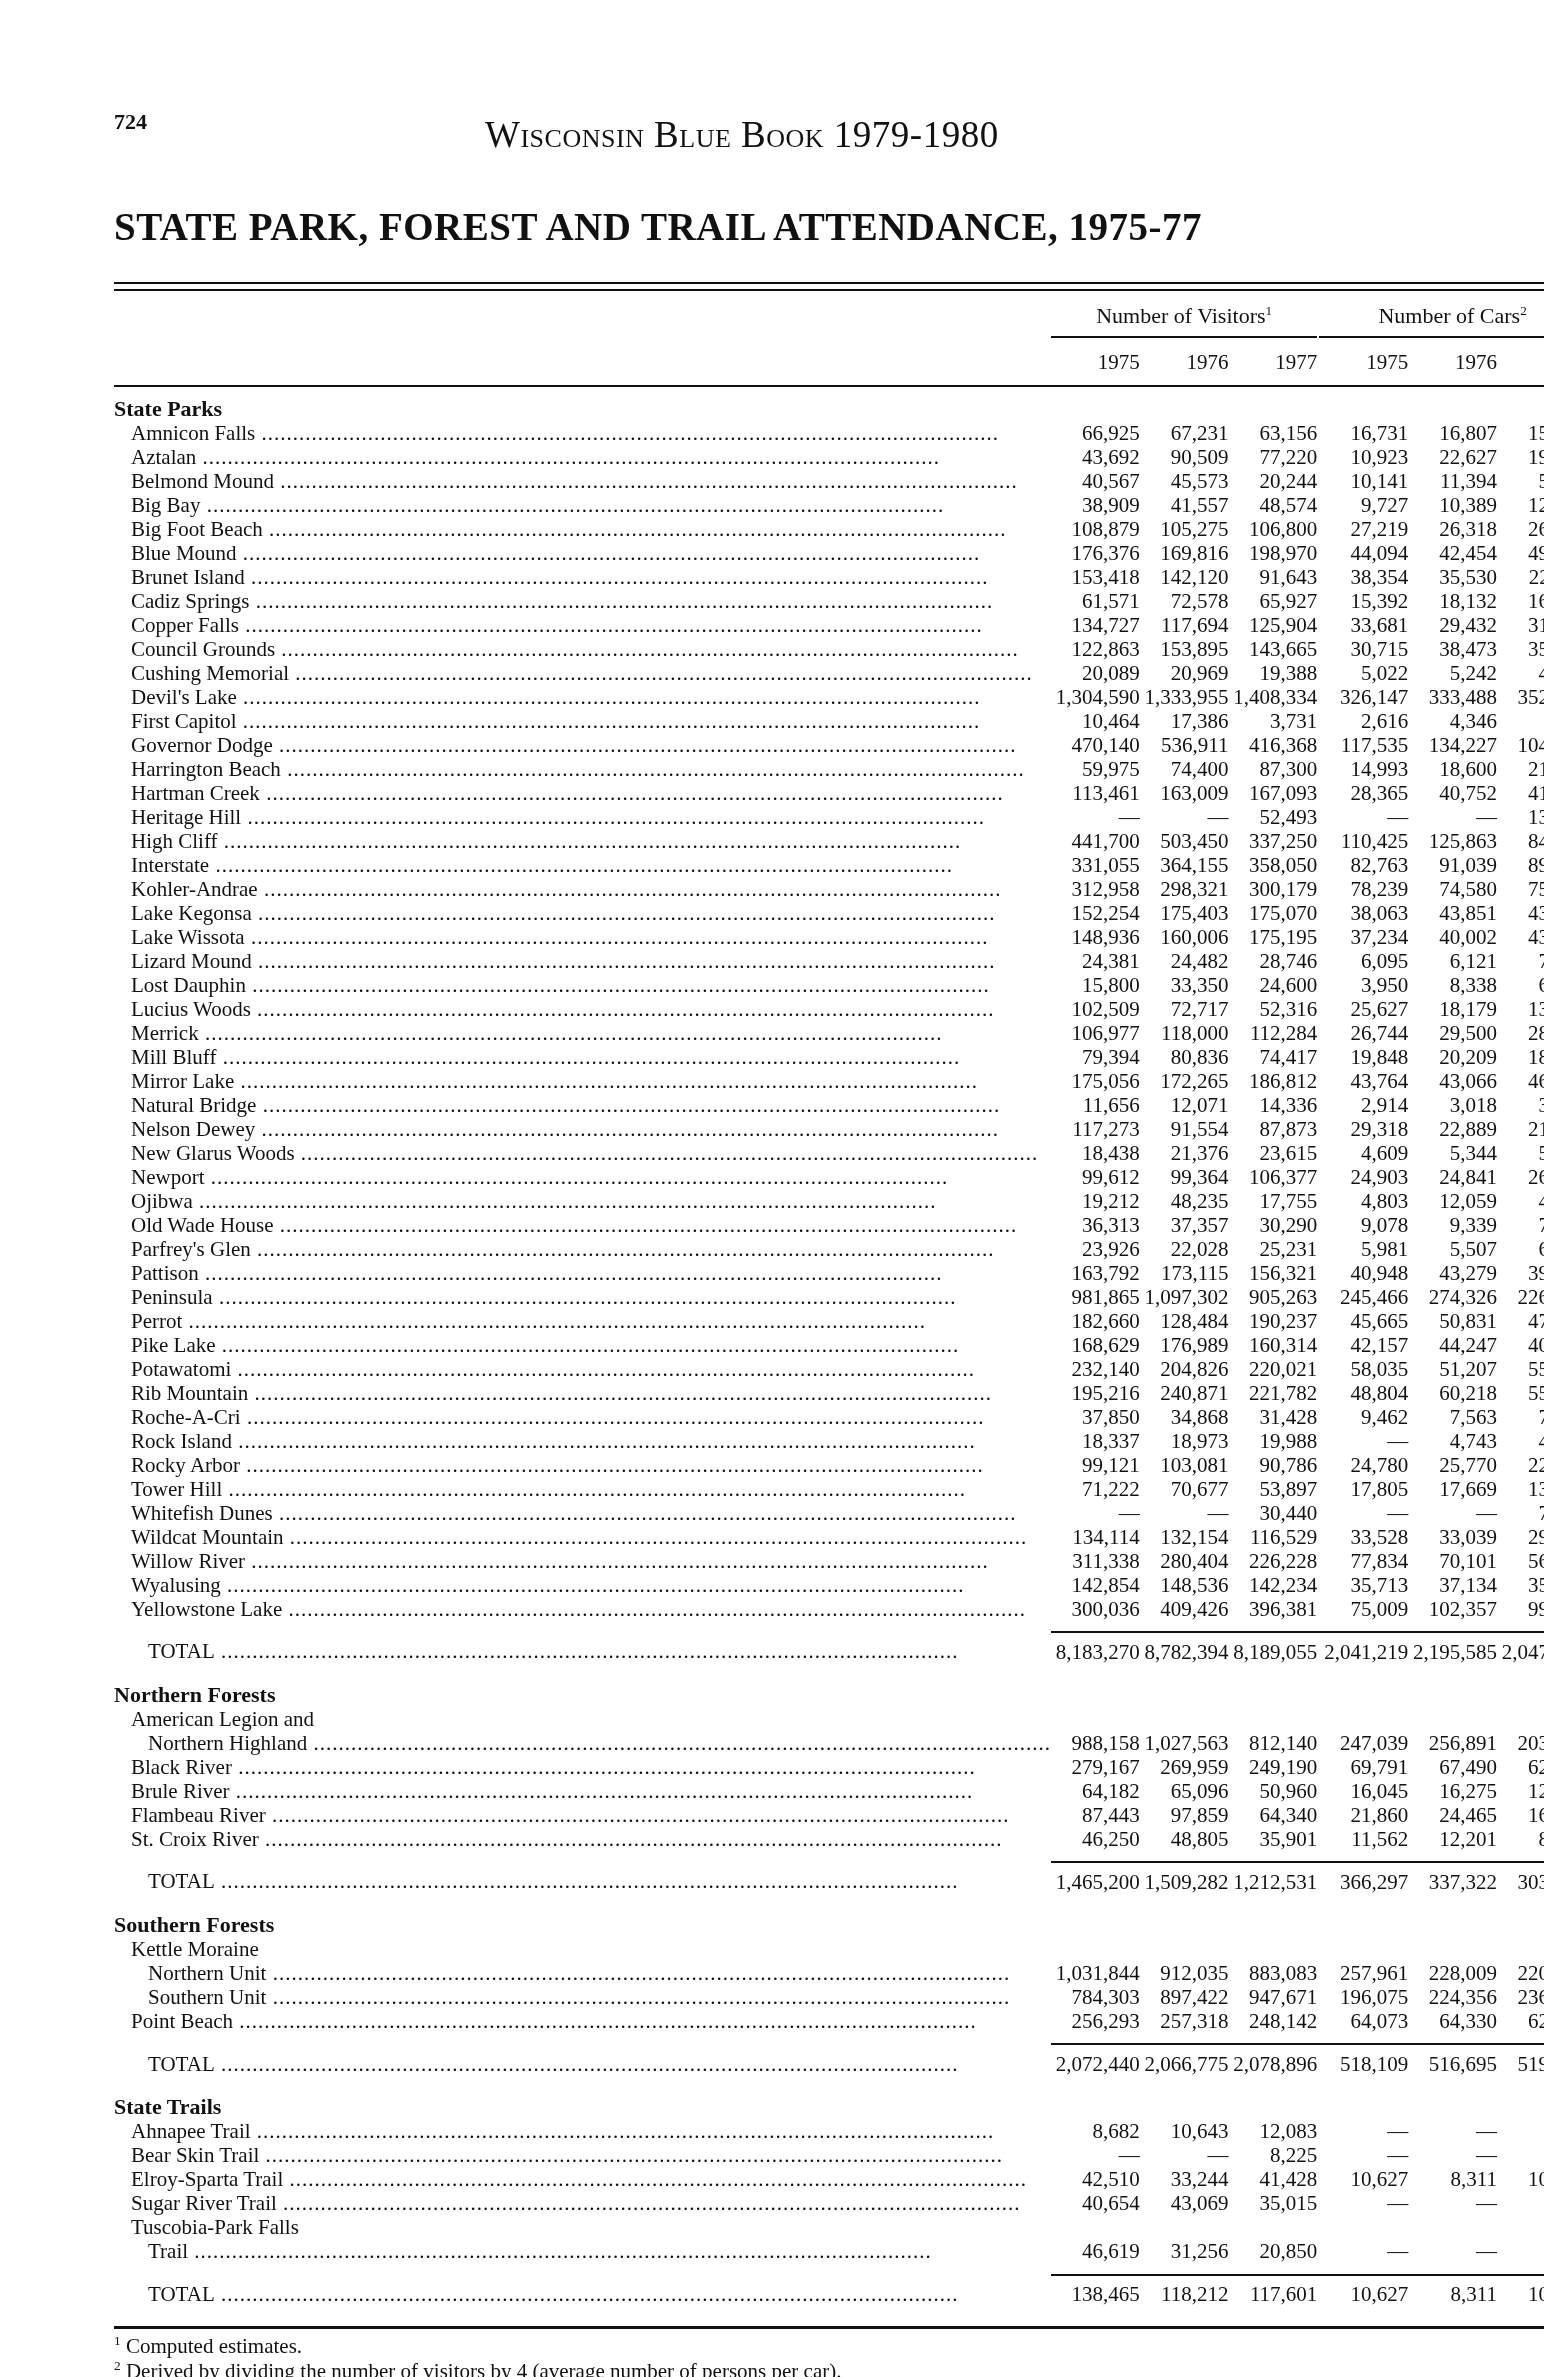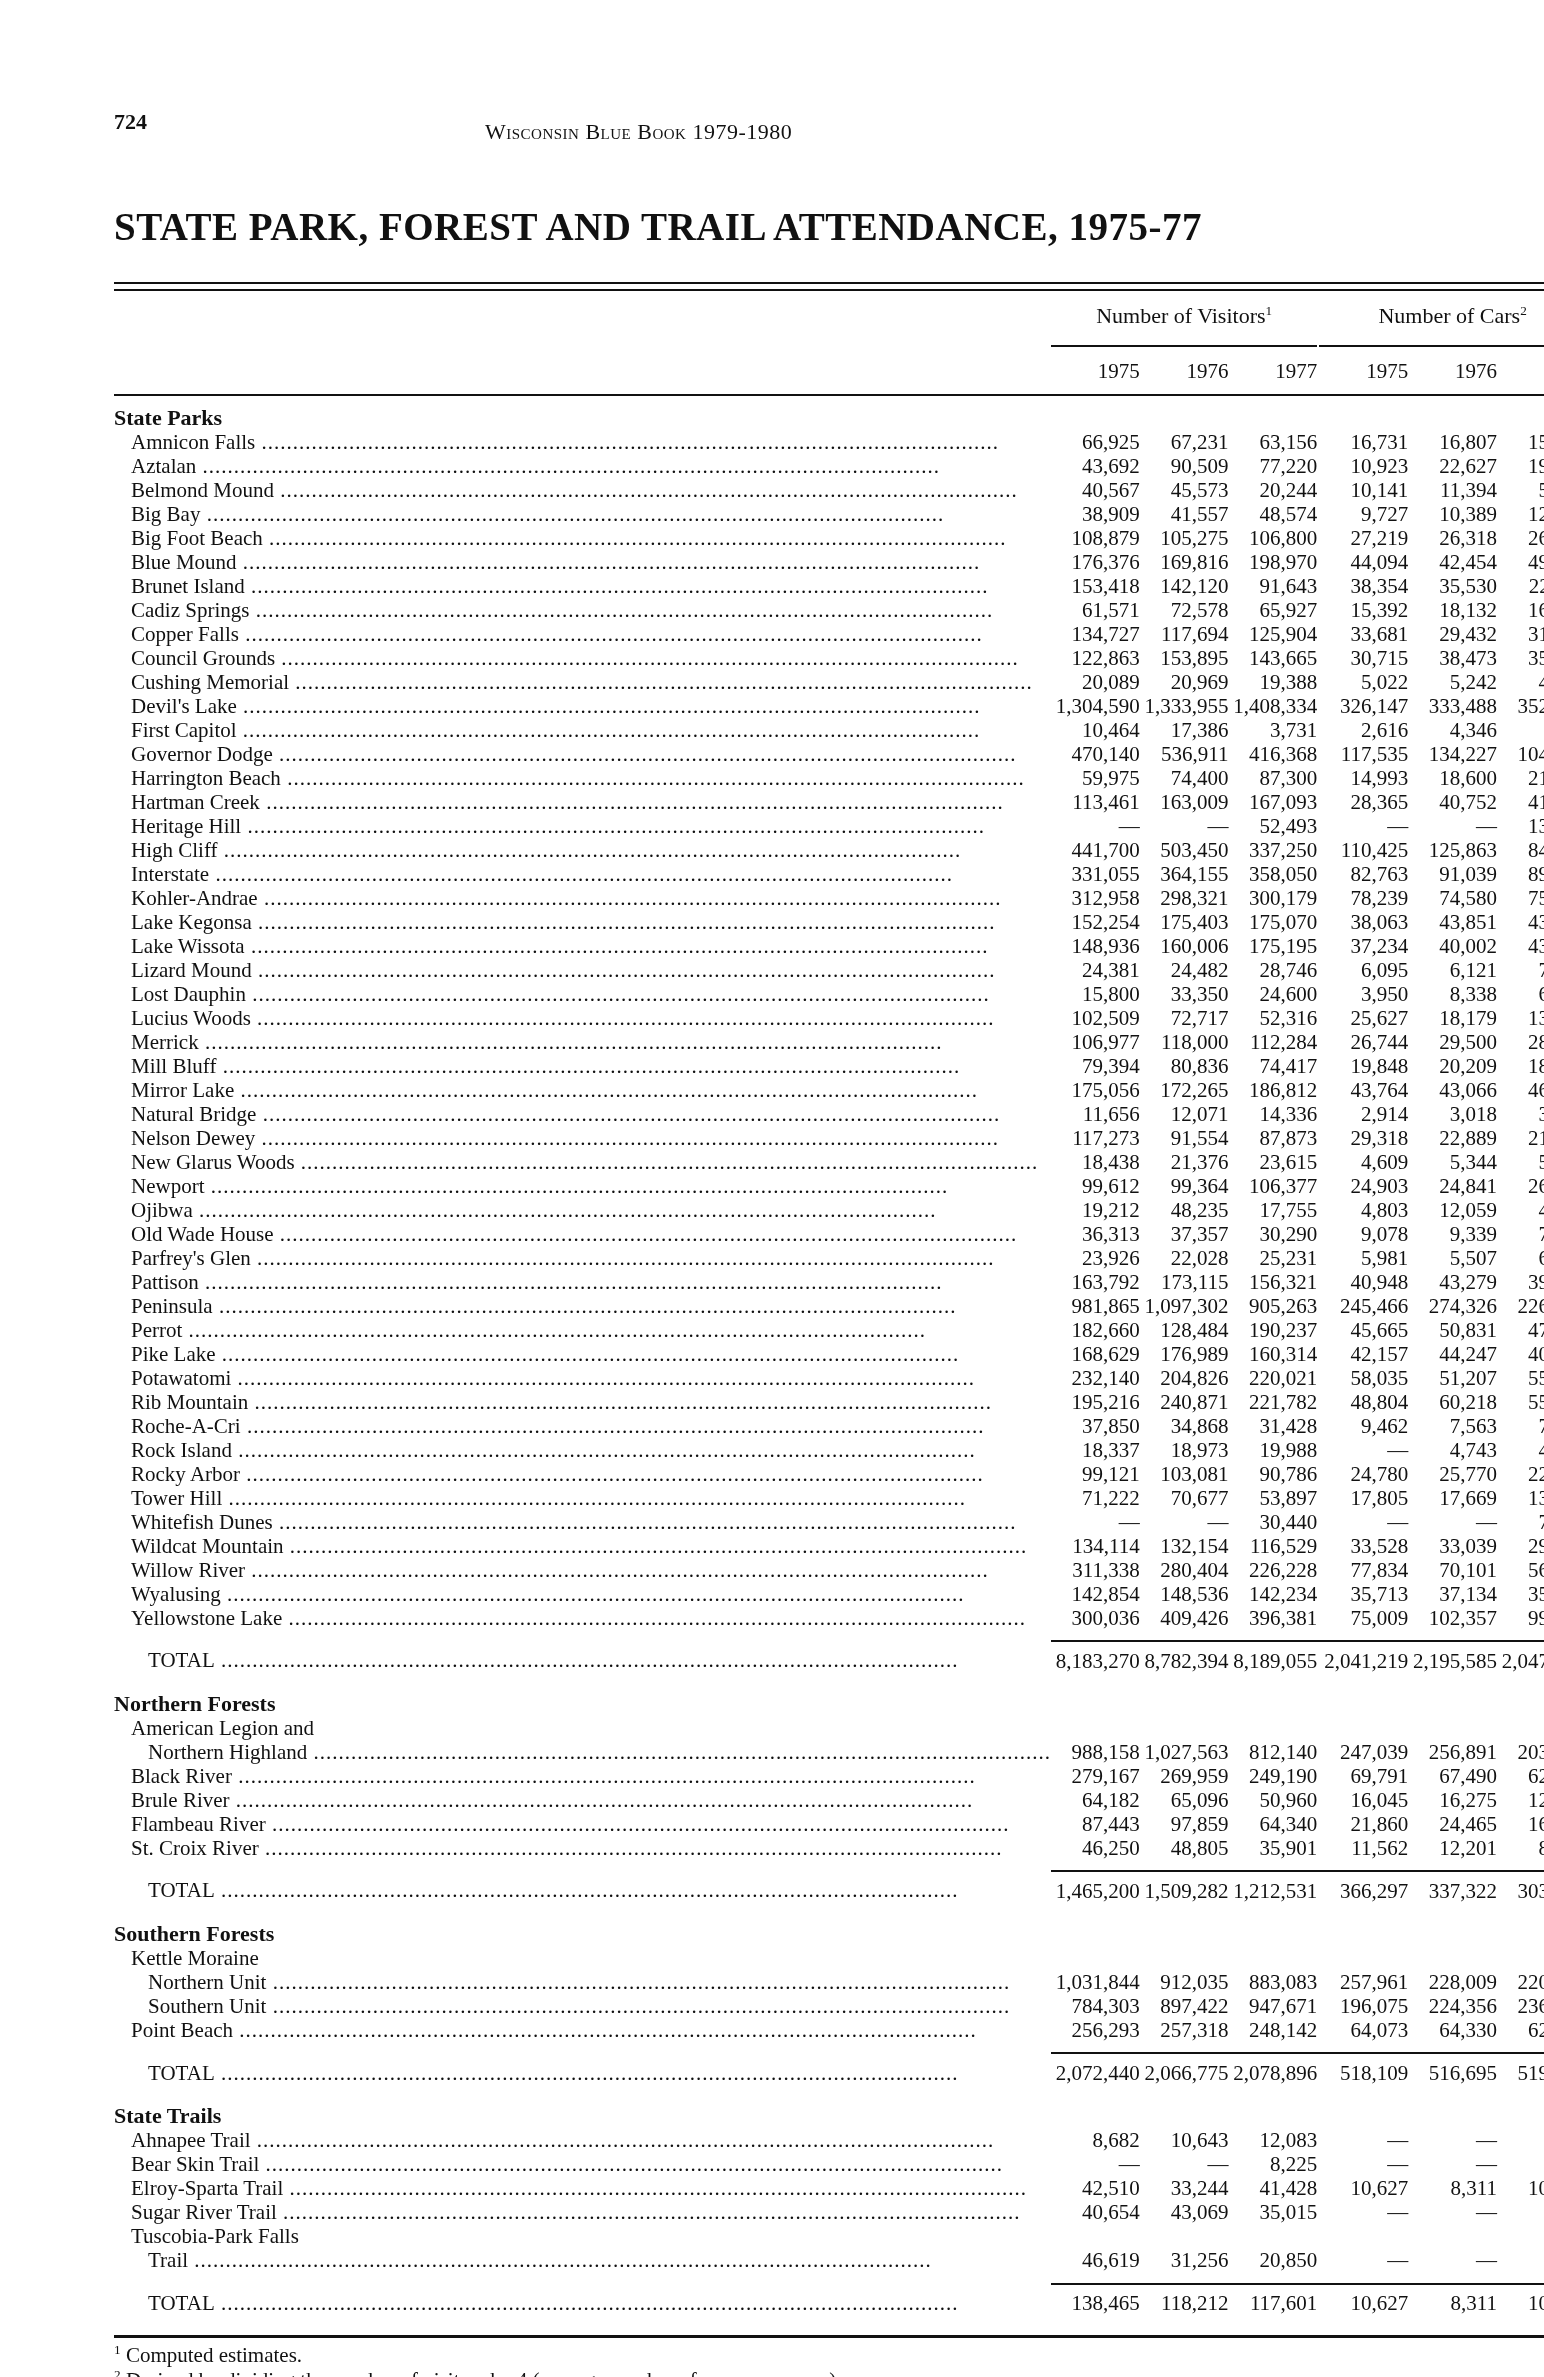--- a/index.html
+++ b/index.html
@@ -1,25 +1,25 @@
 <!DOCTYPE html>
 <html style="font-size:7.6px"><head>
 <meta charset="utf-8">
 <style>
   html, body { margin: 0; padding: 0; background: #ffffff; }
   body { width: 1544px; height: 2482px; position: relative; color: #111; font-family: "Liberation Serif", "DejaVu Serif", serif; }
   .page { position: absolute; left: 114px; top: 109px; width: 1312px; }
   .running-head { position: relative; height: 57px; }
   .page-number { position: absolute; left: 0; top: 0; font-size: 22px; font-weight: bold; }
-  .book-title { position: absolute; left: 371px; top: 10px; font-size: 22px; font-variant: small-caps; letter-spacing: 0.5px; }
+  .book-title { position: absolute; left: 371px; top: 4px; font-size: 37px; font-variant: small-caps; letter-spacing: 0.5px; }
   .main-title { text-align: left; font-weight: bold; font-size: 39px; margin-top: 38px; letter-spacing: 0.5px; }
   table { border-collapse: collapse; width: 100%; margin-top: 33px; font-size: 21px; }
   .dbl-rule td { padding: 0; height: 4.8px; border-top: 2.4px solid #111; border-bottom: 2.4px solid #111; }
   th { font-weight: normal; }
-  .group-head th { padding-top: 12.4px; padding-bottom: 16px; font-size: 22px; }
+  .group-head th { padding-top: 12.4px; padding-bottom: 7px; font-size: 22px; }
   .group-head .spacer { width: 409px; }
   .group-head .g { border-bottom: 2.4px solid #111; }
   .group-head .gap { width: 14.3px; }
   .year-head th { padding: 11.4px 0 10.5px; text-align: right; font-size: 21px; border-bottom: 2.4px solid #111; }
   .year-head th.lbl { border-bottom: 2.4px solid #111; }
   sup { font-size: 60%; vertical-align: super; line-height: 0; }
   td { padding: 0; line-height: 24px; }
   td.name { white-space: nowrap; overflow: hidden; width: 409px; }
   td.name .dots::after { content: " ......................................................................................................................"; letter-spacing: 1px; }
   td.num { text-align: right; padding-left: 4.8px; white-space: nowrap; }

